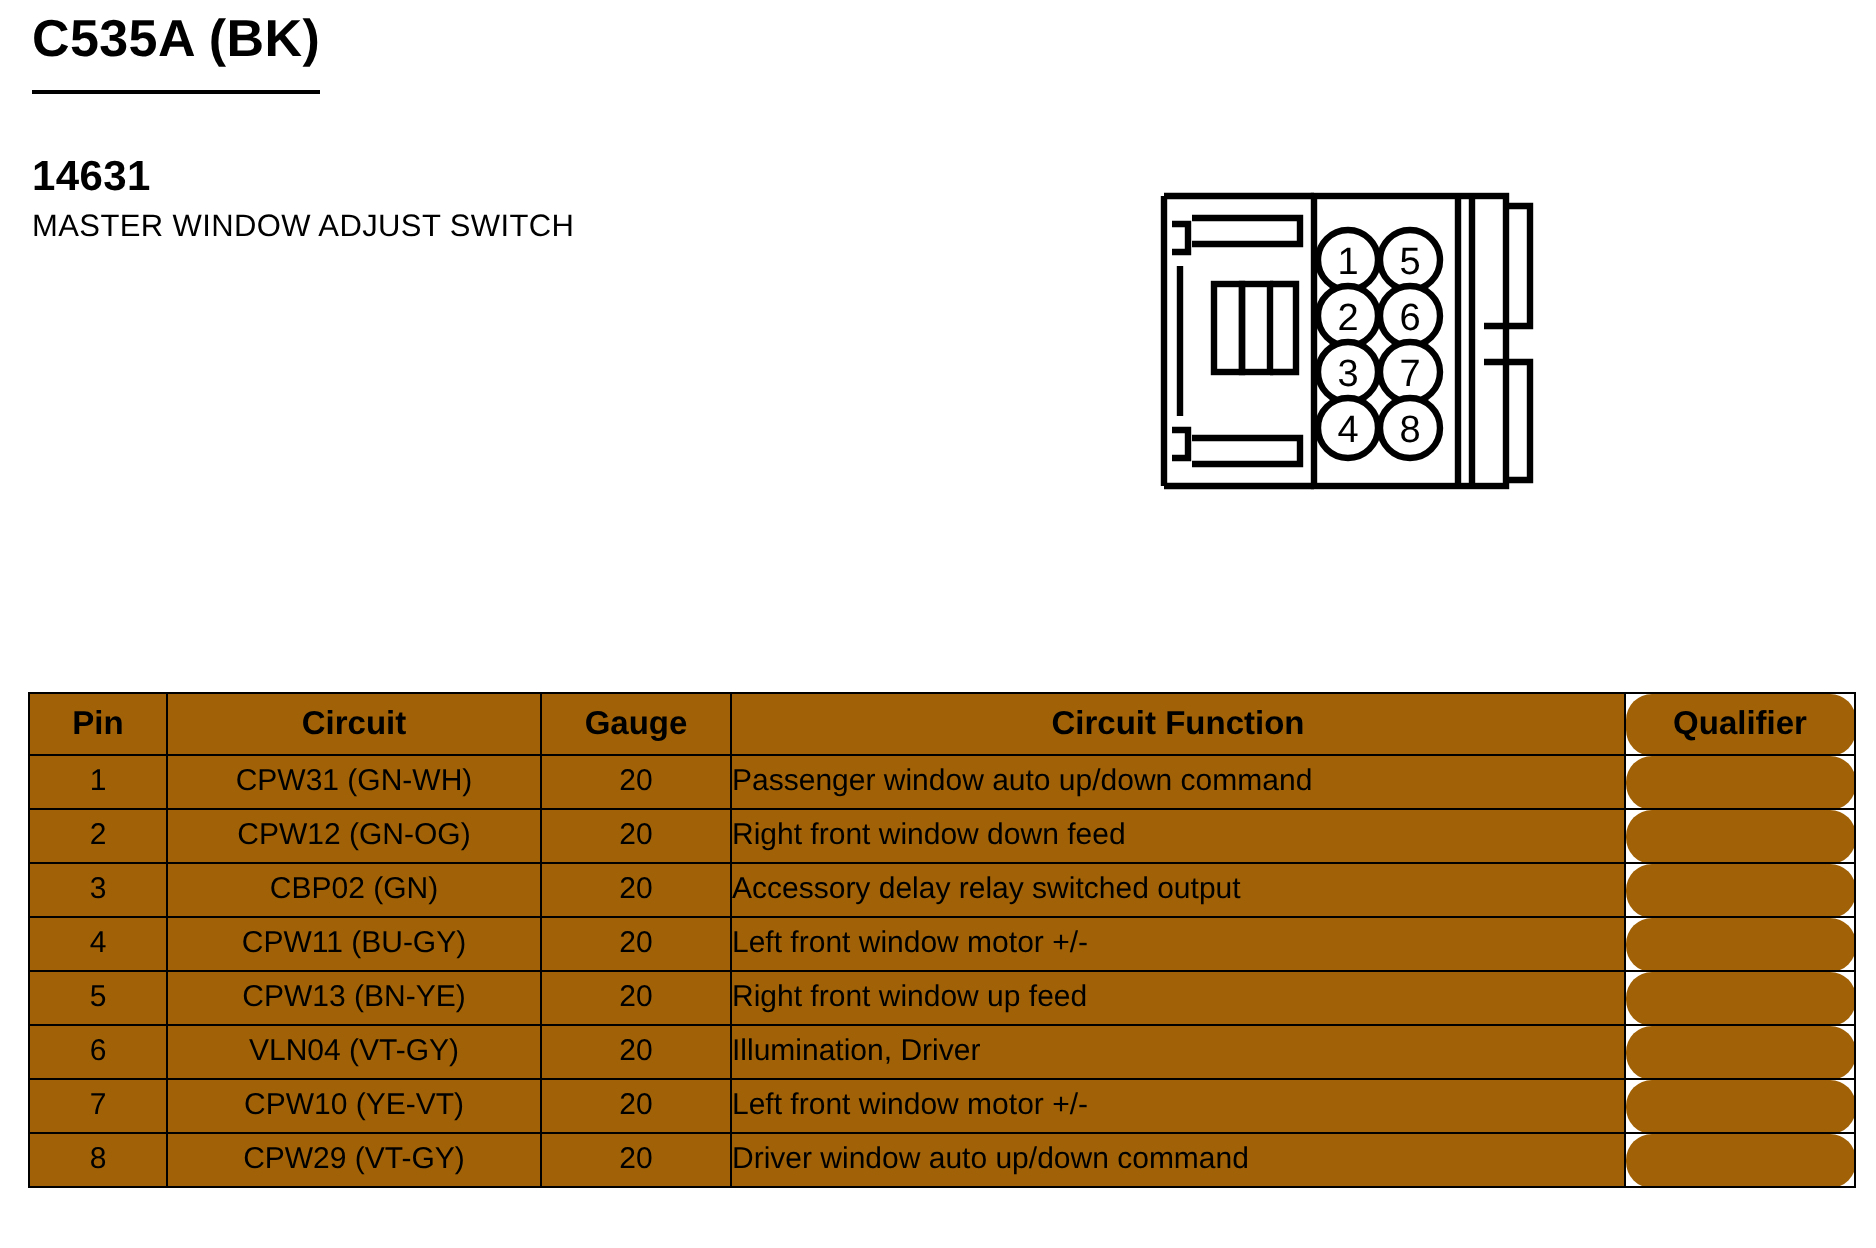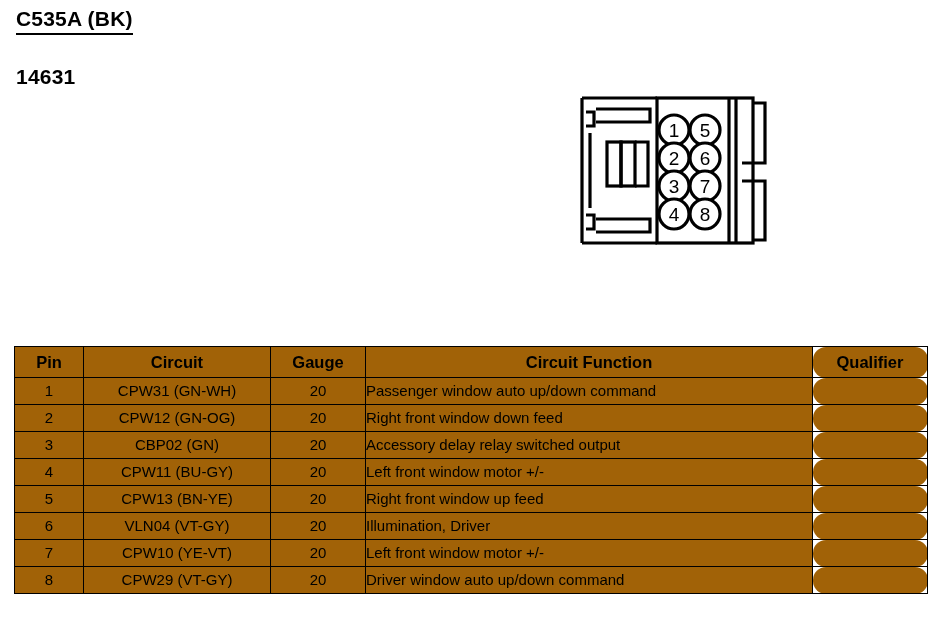--- a/index.html
+++ b/index.html
@@ -17,27 +17,27 @@
   }
 
   
   #header-block {
     position: absolute;
     left: 16px;
     top: 6px;
     width: 520px;
   }
   #connector-title {
-    font-size: 21px;
+    font-size: 26px;
     font-weight: bold;
     letter-spacing: 0.2px;
     line-height: 26px;
     display: inline-block;
     border-bottom: 2px solid #000;
-    padding-bottom: 1px;
+    padding-bottom: 13px;
   }
   #part-number {
     font-size: 21px;
     font-weight: bold;
     line-height: 26px;
     margin-top: 29px;
     letter-spacing: 0.2px;
   }
   #part-description {
     font-size: 15.5px;
@@ -97,20 +97,21 @@
   td.col-function, th.col-function { width: 446px; text-align: left; margin-left: 18px; }
   td.col-function { padding-left: 6px; }
   td.col-qualifier, th.col-qualifier { width: 114px; text-align: center; border-radius: 13px; }
 </style>
 </head>
 <body>
 
 <div id="header-block">
   <div id="connector-title">C535A (BK)</div>
   <div id="part-number">14631</div>
+  <div id="part-description">MASTER WINDOW ADJUST SWITCH</div>
 </div>
 
 <div id="connector-diagram">
   <svg width="200" height="175" viewBox="0 0 200 175" xmlns="http://www.w3.org/2000/svg">
     <g fill="none" stroke="#000" stroke-width="3.2">
 
       <rect x="87" y="13" width="96" height="145"></rect>
 
       <path d="M12 13 L87 13 M12 13 L12 158 M12 158 L87 158"></path>
 

